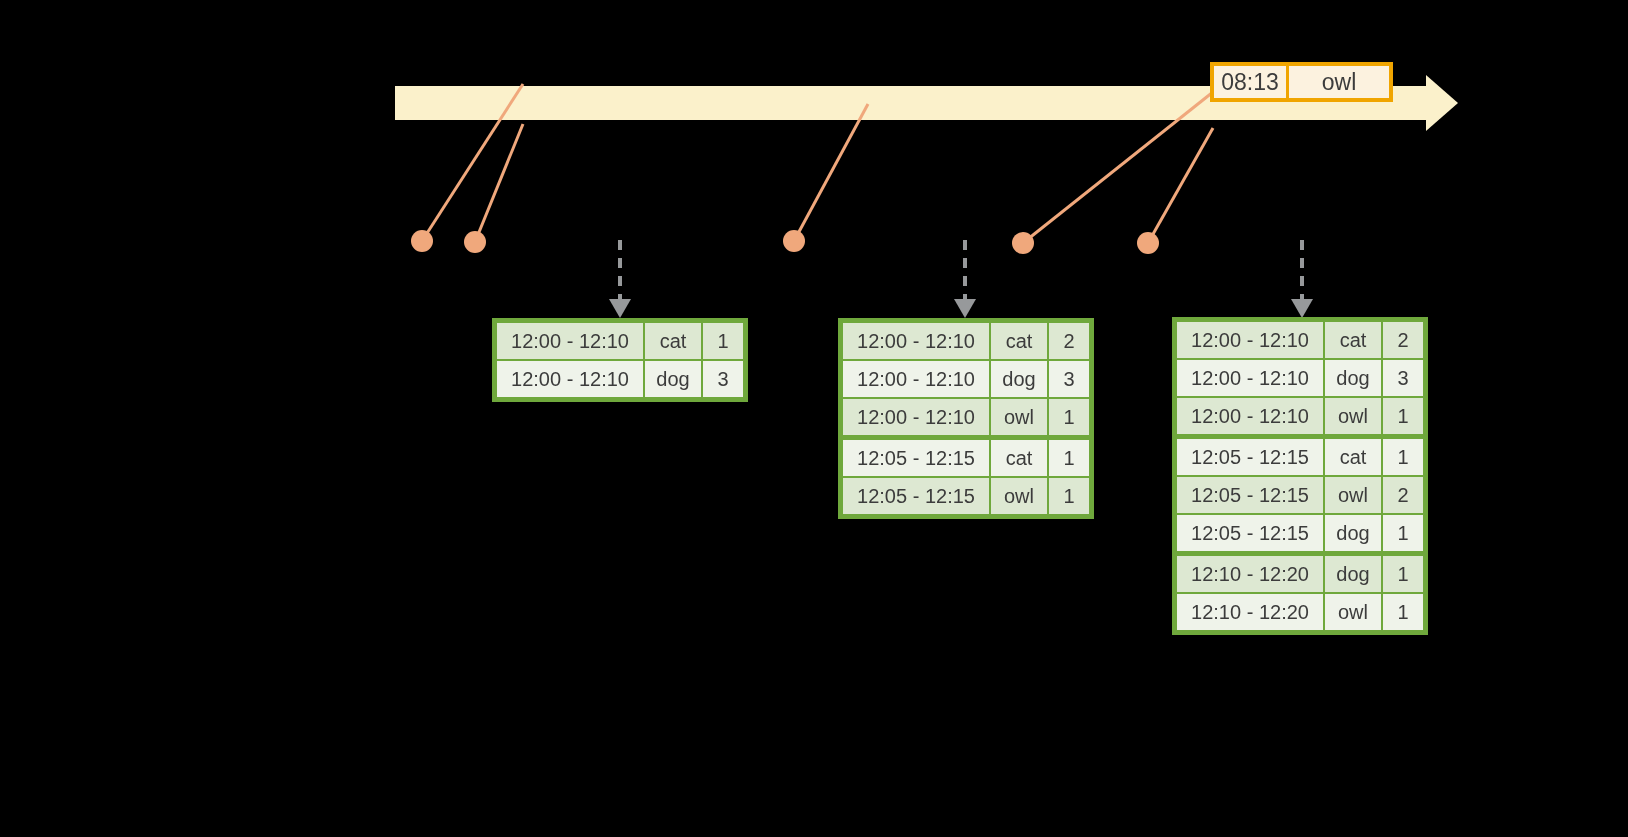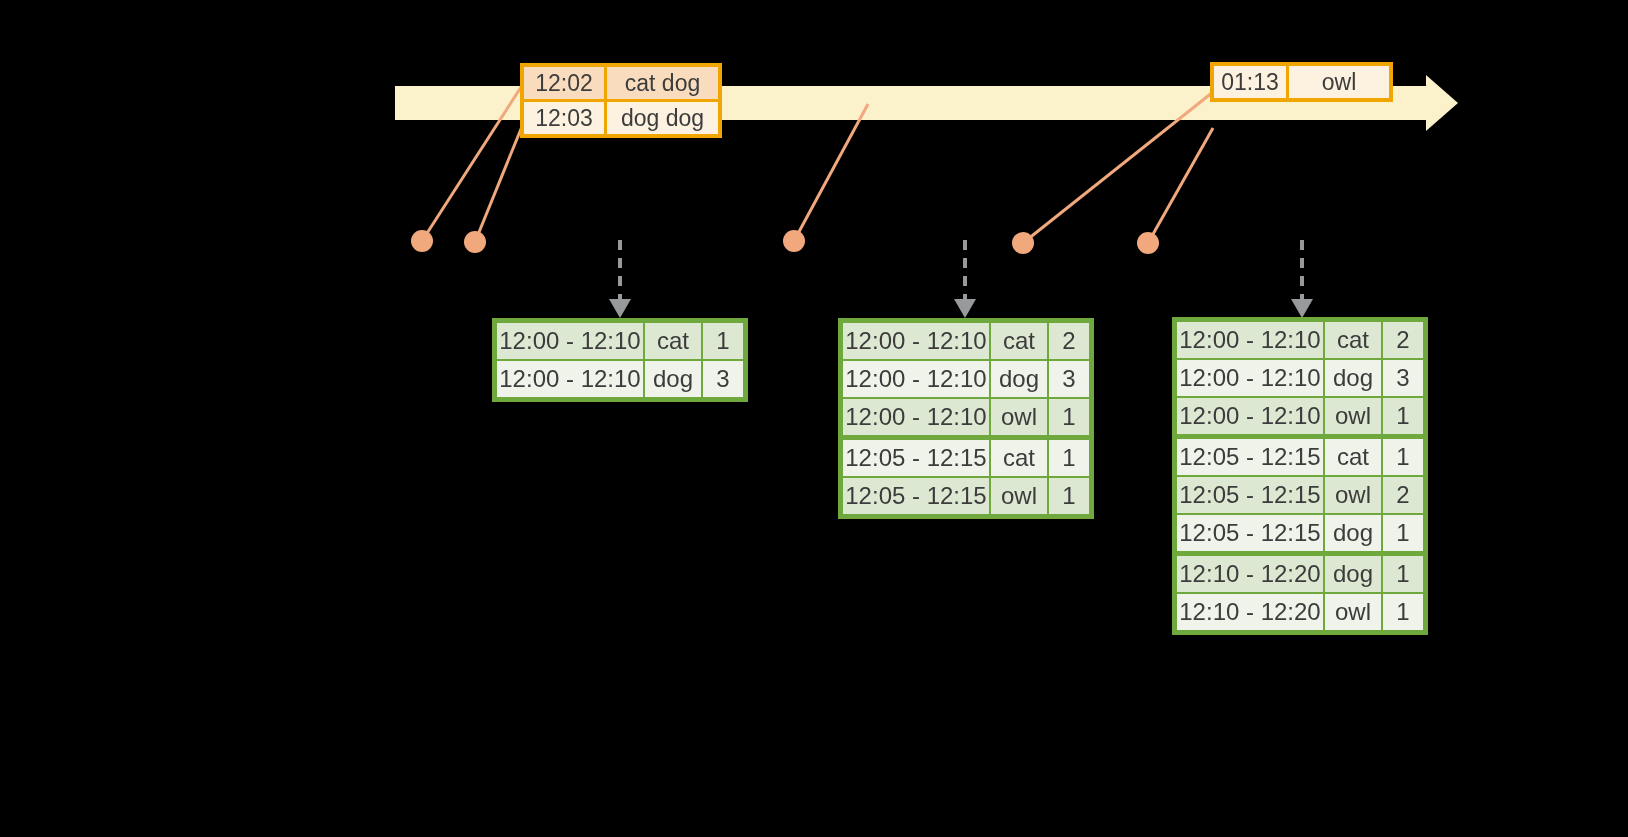--- a/index.html
+++ b/index.html
@@ -20,21 +20,21 @@
   
   .event-table{border:4px solid #f0a500;}
   .event-table td{border:3px solid #f0a500;height:32px;font-size:23px;}
   .event-table tr.dark  td{background:#f8dcbd;}
   .event-table tr.light td{background:#fcf2df;}
   .cols-a td:nth-child(1){width:80px;}  .cols-a td:nth-child(2){width:111px;}
   .cols-b td:nth-child(1){width:83px;}  .cols-b td:nth-child(2){width:112px;}
   .cols-c td:nth-child(1){width:72px;}  .cols-c td:nth-child(2){width:100px;}
   
   .result-table{border:5px solid #6fa83c;}
-  .result-table td{border:2px solid #6fa83c;height:36px;font-size:24px;}
+  .result-table td{border:2px solid #6fa83c;height:36px;font-size:20px;}
   .result-table tr.dark  td{background:#dde8d2;}
   .result-table tr.light td{background:#eff3ea;}
   .result-table tr.group-break td{border-top-width:5px;}
   .cols-r td:nth-child(1){width:146px;}
   .cols-r td:nth-child(2){width:56px;margin-left:25px;}
   .cols-r td:nth-child(3){width:40px;}
 </style>
 </head>
 <body>
 
@@ -66,39 +66,25 @@
       <line x1="965" y1="240" x2="965" y2="301"></line>
       <line x1="1302" y1="240" x2="1302" y2="301"></line>
     </g>
     <g fill="#97999b">
       <polygon points="609,299 631,299 620,318"></polygon>
       <polygon points="954,299 976,299 965,318"></polygon>
       <polygon points="1291,299 1313,299 1302,318"></polygon>
     </g>
   </svg>
 
-  <div class="tbl-wrap" style="left:520px;top:63px">
-    <table class="event-table cols-a">
-        <tbody>
-          <tr class="dark">
-            <td>12:02</td>
-            <td>cat dog</td>
-          </tr>
-          <tr class="light">
-            <td>12:03</td>
-            <td>dog dog</td>
-          </tr>
-        </tbody>
-      </table>
-  </div>
   <div class="tbl-wrap" style="left:1210px;top:62px">
     <table class="event-table cols-c">
         <tbody>
           <tr class="light">
-            <td>01:13</td>
+            <td>08:13</td>
             <td>owl</td>
           </tr>
         </tbody>
       </table>
   </div>
 
   <div class="tbl-wrap" style="left:492px;top:318px">
     <table class="result-table cols-r">
         <tbody>
           <tr class="dark">

